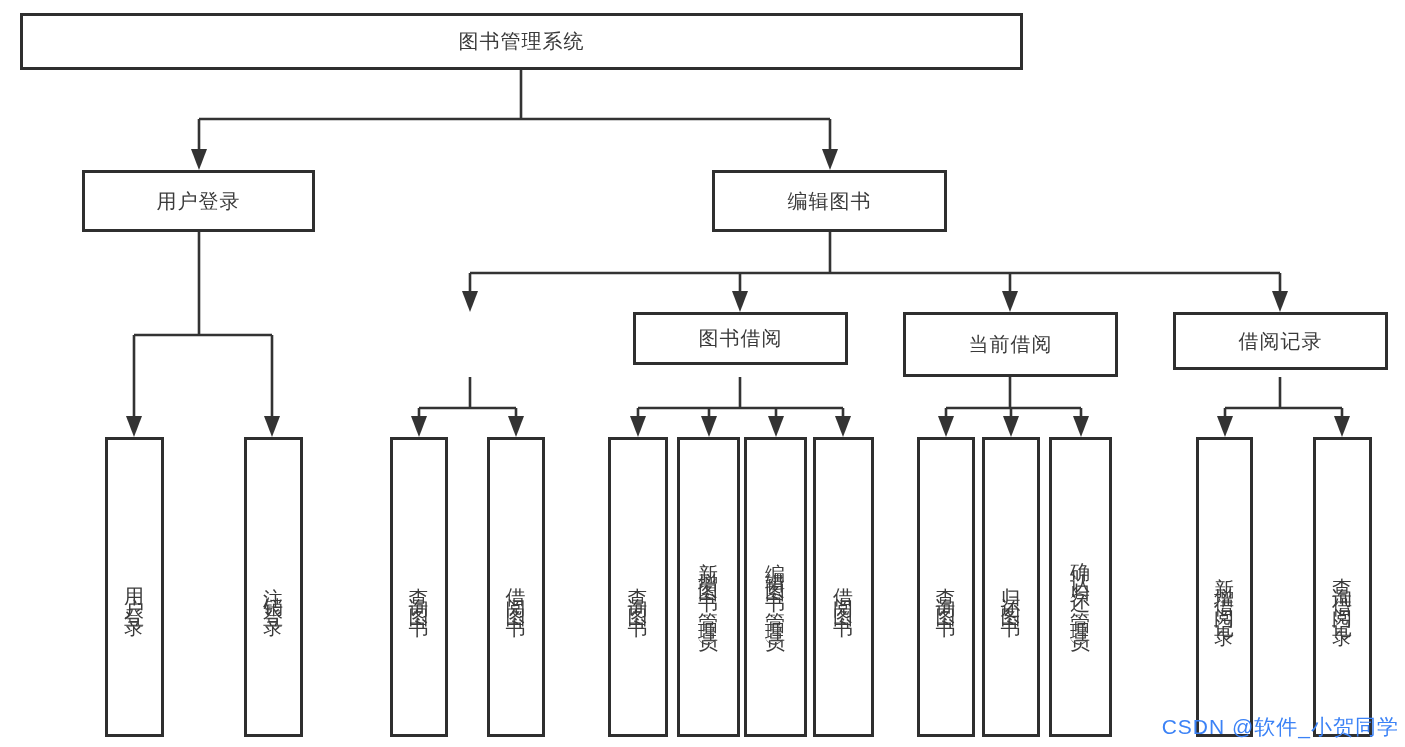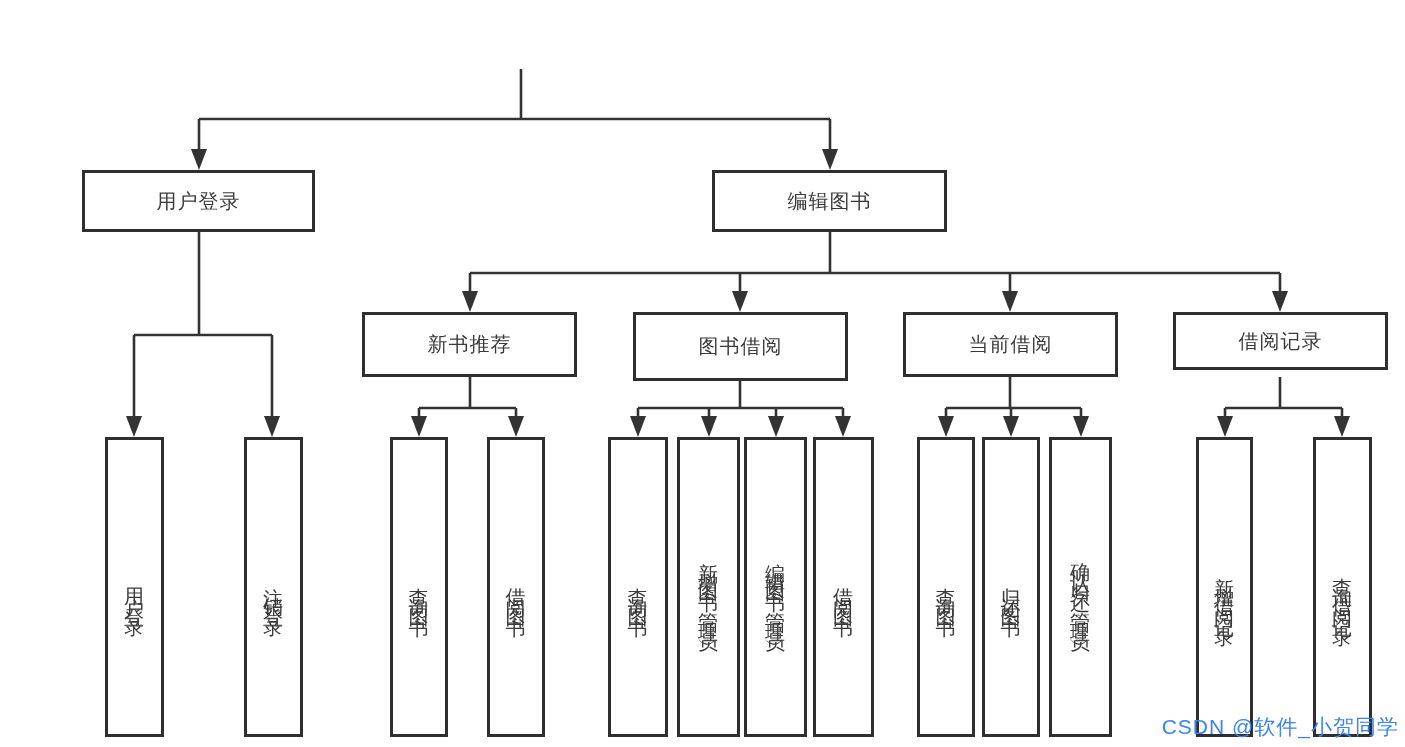--- a/index.html
+++ b/index.html
@@ -74,32 +74,32 @@
       <polygon points="768,416 784,416 776,437"></polygon>
       <polygon points="835,416 851,416 843,437"></polygon>
       <polygon points="938,416 954,416 946,437"></polygon>
       <polygon points="1003,416 1019,416 1011,437"></polygon>
       <polygon points="1073,416 1089,416 1081,437"></polygon>
       <polygon points="1217,416 1233,416 1225,437"></polygon>
       <polygon points="1334,416 1350,416 1342,437"></polygon>
     </g>
   </svg>
 
+  <div class="node hnode" style="left:20px; top:13px; width:1003px; height:57px;">
+    <span>图书管理系统</span>
+  </div>
 
   <div class="node hnode" style="left:82px; top:170px; width:233px; height:62px;">
     <span>用户登录</span>
   </div>
   <div class="node hnode" style="left:712px; top:170px; width:235px; height:62px;">
     <span>编辑图书</span>
   </div>
 
-  <div class="node hnode" style="left:362px; top:312px; width:215px; height:65px;">
-    <span>新书推荐</span>
-  </div>
-  <div class="node hnode" style="left:633px; top:312px; width:215px; height:69px;">
+  <div class="node hnode" style="left:633px; top:312px; width:215px; height:53px;">
     <span>图书借阅</span>
   </div>
   <div class="node hnode" style="left:903px; top:312px; width:215px; height:65px;">
     <span>当前借阅</span>
   </div>
   <div class="node hnode" style="left:1173px; top:312px; width:215px; height:58px;">
     <span>借阅记录</span>
   </div>
 
   <div class="node vnode" style="left:105px; top:437px; width:59px; height:300px;">

